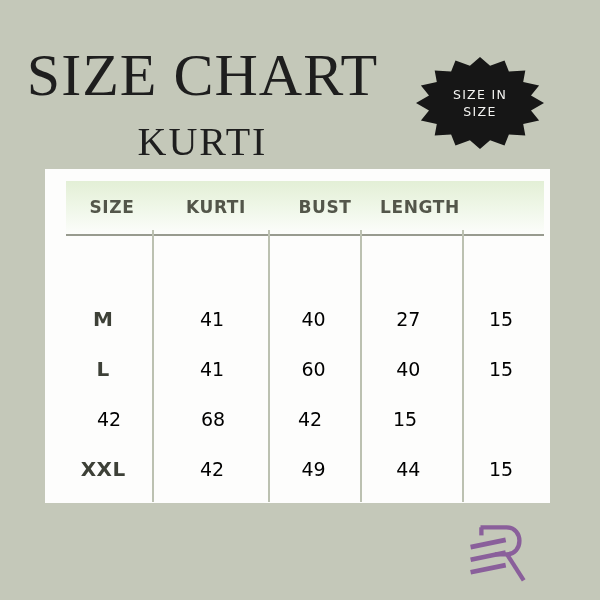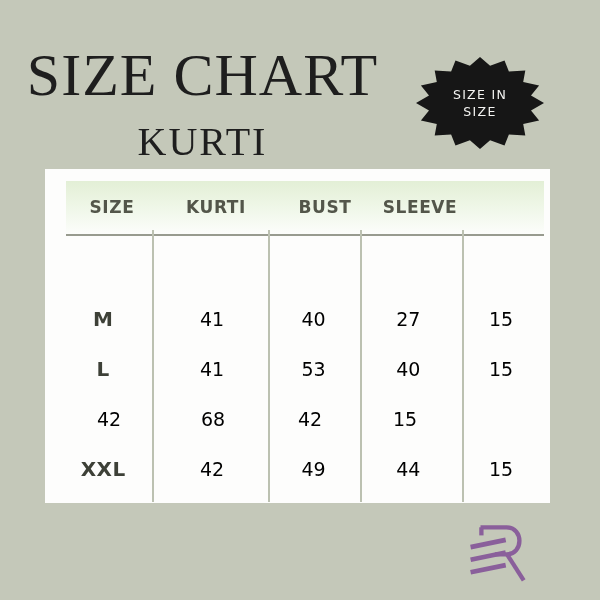--- a/index.html
+++ b/index.html
@@ -79,21 +79,21 @@
       <div class="hcell c0">
         <span>SIZE</span>
       </div>
       <div class="hcell c1">
         <span>KURTI</span>
       </div>
       <div class="hcell c3">
         <span>BUST</span>
       </div>
       <div class="hcell c4">
-        <span>SLEEVE</span>
+        <span>LENGTH</span>
       </div>
     </div>
 
     <div class="vwrap">
       <div class="vline vl1" style="left:92px;top:0;bottom:auto;height:272px;"></div>
       <div class="vline vl2" style="left:208px;top:0;bottom:auto;height:272px;"></div>
       <div class="vline vl3" style="left:300px;top:0;bottom:auto;height:272px;"></div>
       <div class="vline vl4" style="left:402px;top:0;bottom:auto;height:272px;"></div>
     </div>
 
@@ -101,21 +101,21 @@
       <div class="row">
         <div class="cell c0 size-label">M</div>
         <div class="cell c1 value">41</div>
         <div class="cell c2 value">40</div>
         <div class="cell c3 value">27</div>
         <div class="cell c4 value">15</div>
       </div>
       <div class="row">
         <div class="cell c0 size-label">L</div>
         <div class="cell c1 value">41</div>
-        <div class="cell c2 value">53</div>
+        <div class="cell c2 value">60</div>
         <div class="cell c3 value">40</div>
         <div class="cell c4 value">15</div>
       </div>
       <div class="row">
         <div class="cell c1 value">42</div>
         <div class="cell c2 value">68</div>
         <div class="cell c3 value">42</div>
         <div class="cell c4 value">15</div>
       </div>
       <div class="row">

